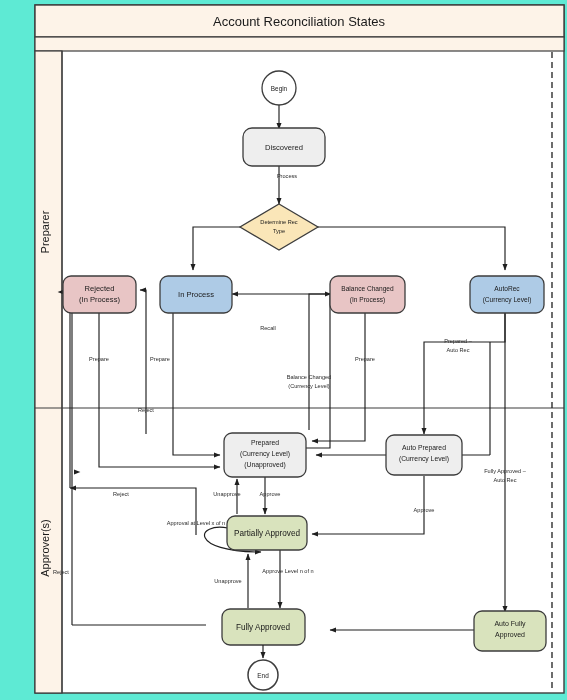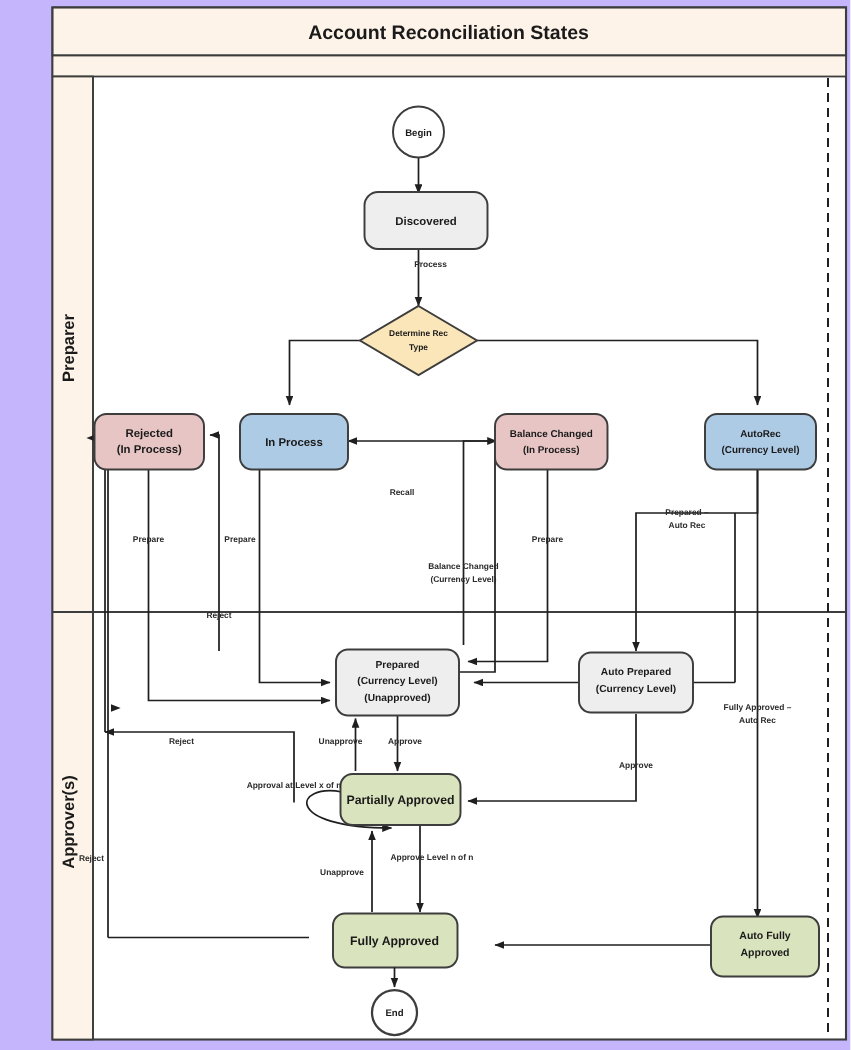--- a/index.html
+++ b/index.html
@@ -6,23 +6,22 @@
   html, body {
     margin: 0;
     padding: 0;
     background: #ffffff;
     font-family: "Liberation Sans", sans-serif;
   }
   #page {
     position: relative;
     width: 567px;
     height: 700px;
-    background: #c4b5fd;
+    background: #5eead4;
     overflow: hidden;
-    font-weight: bold;
   }
   #diagram-svg {
     position: absolute;
     left: 0;
     top: 0;
     width: 567px;
     height: 700px;
   }
   .node-label, .edge-label, .lane-label, .title-label {
     font-family: "Liberation Sans", sans-serif;

